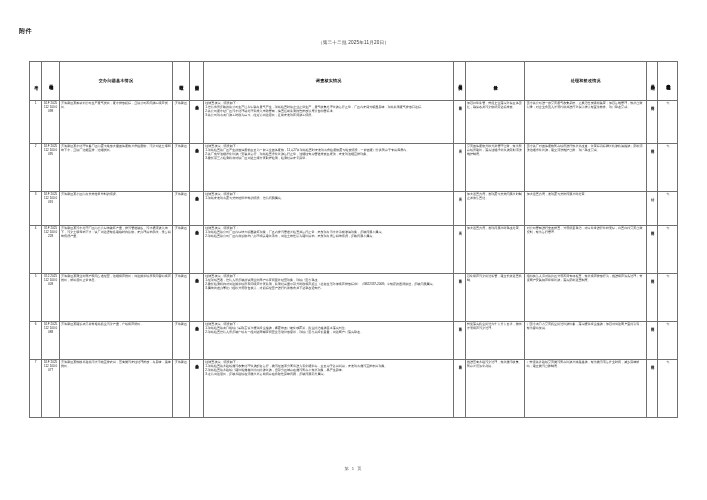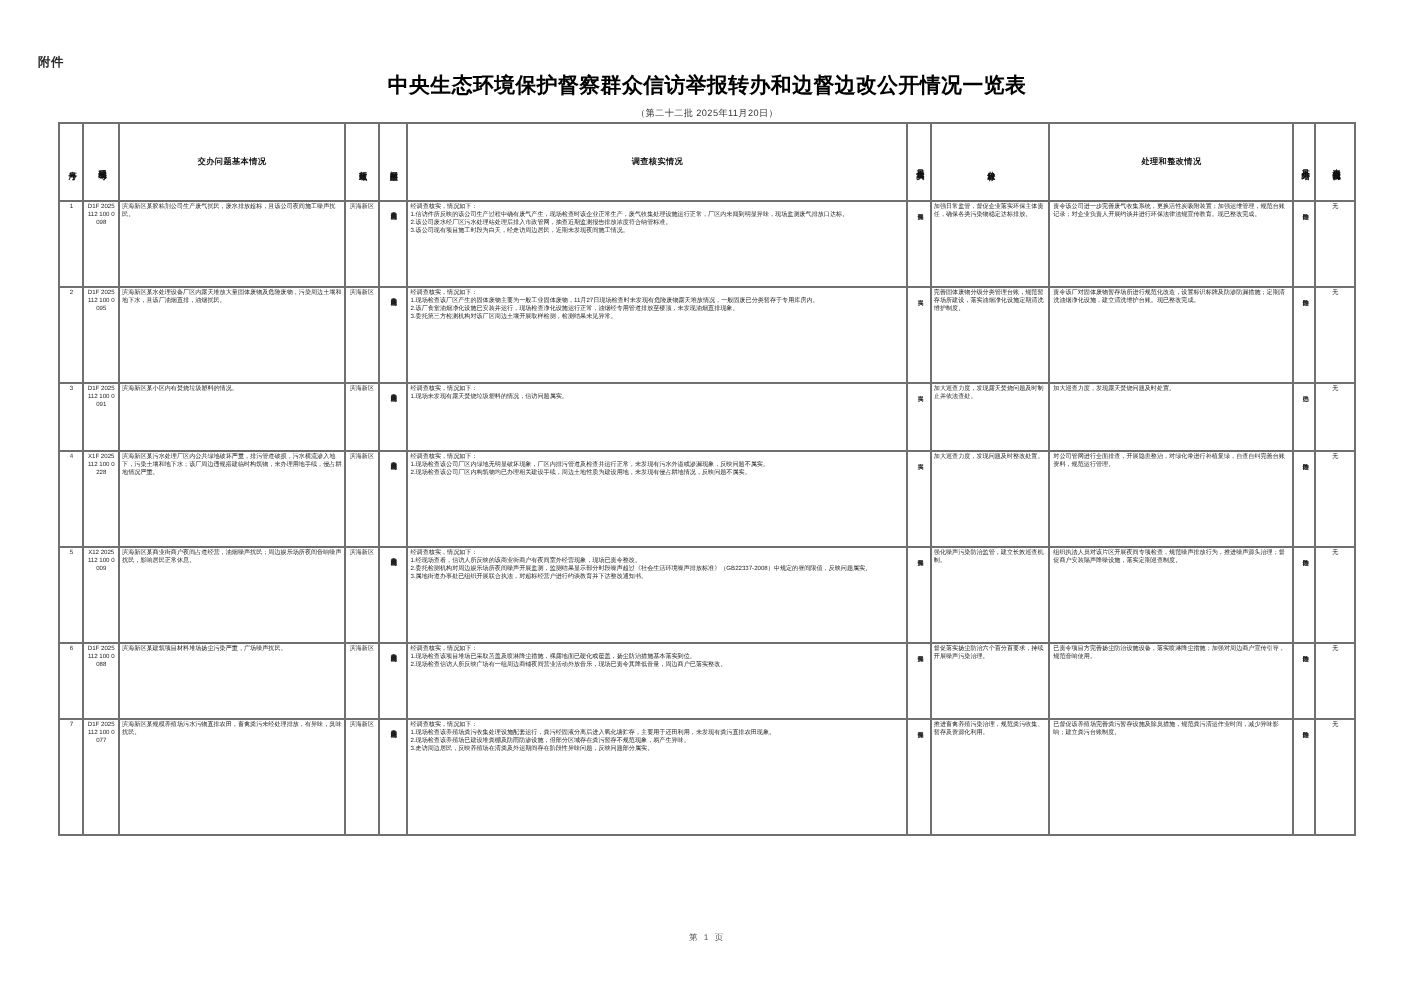--- a/index.html
+++ b/index.html
@@ -176,21 +176,20 @@
   }
 </style>
 </head>
 <body>
 
 <div class="page">
 
   <div class="attach-label">附件</div>
 
   <div class="title-block">
-    <div class="doc-title">中央生态环境保护督察群众信访举报转办和边督边改公开情况一览表</div>
     <div class="doc-subtitle">（第二十二批  2025年11月20日）</div>
   </div>
 
   <div class="table-wrap">
     <table class="grid">
       <colgroup>
         <col style="width:12px">
         <col style="width:17px">
         <col style="width:110px">
         <col style="width:16px">

